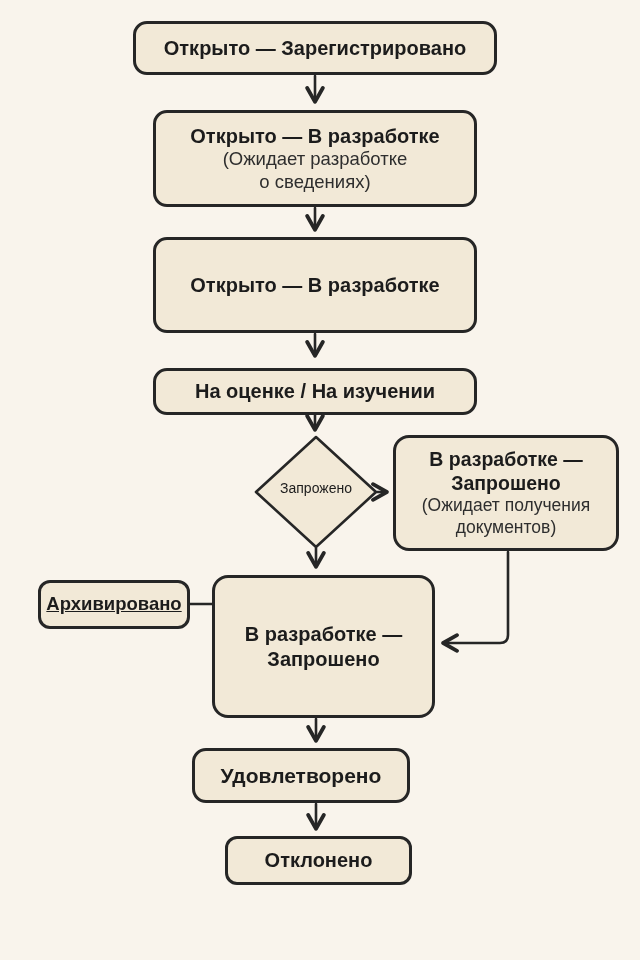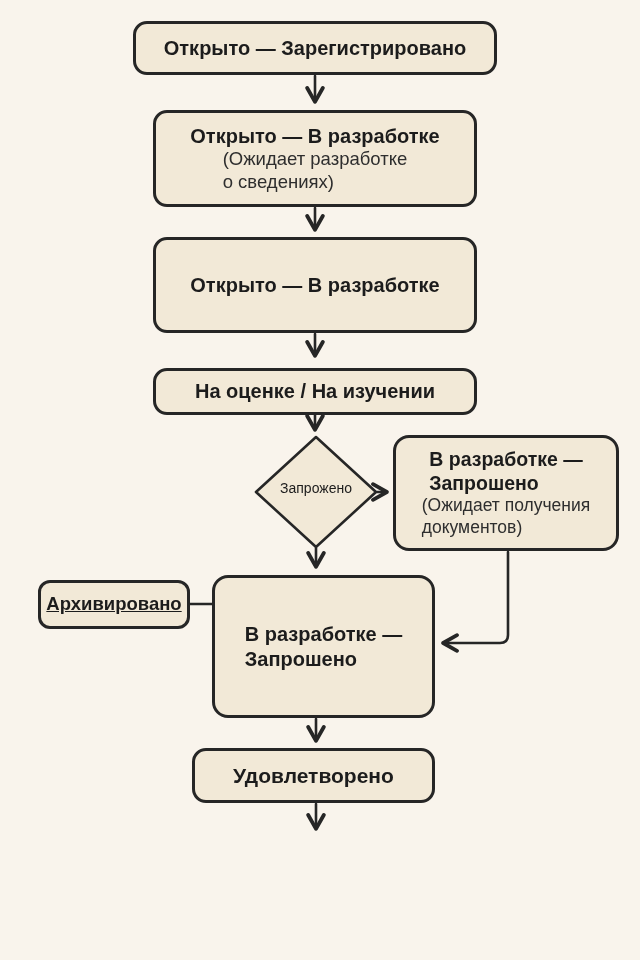--- a/index.html
+++ b/index.html
@@ -26,21 +26,21 @@
   .node {
     position: absolute;
     box-sizing: border-box;
     background: #f2e9d7;
     border: 3px solid #262626;
     border-radius: 14px;
     display: flex;
     flex-direction: column;
     align-items: center;
     justify-content: center;
-    text-align: left;
+    text-align: center;
     padding: 4px 8px;
   }
   .title {
     font-weight: 700;
     font-size: 20px;
     line-height: 1.22;
     white-space: pre-line;
     color: #1c1c1c;
   }
   .note {
@@ -55,21 +55,21 @@
   #n-opened-dev-motion { left: 153px; top: 110px; width: 324px; height: 97px; }
   #n-opened-dev-answer { left: 153px; top: 237px; width: 324px; height: 96px; }
   #n-on-evaluation     { left: 153px; top: 362px; width: 324px; height: 47px; margin-top: 6px; }
   #n-dev-requested-docs{ left: 393px; top: 435px; width: 226px; height: 116px; border-radius: 16px; }
   #n-dev-requested-docs .title { font-size: 19.5px; }
   #n-dev-requested-docs .note  { font-size: 17.5px; }
   #n-archived          { left: 38px;  top: 580px; width: 152px; height: 49px; border-radius: 12px; }
   #n-archived .title   { font-weight: 600; font-size: 18.5px; text-decoration: underline; }
   #n-dev-requested-case{ left: 212px; top: 575px; width: 223px; height: 143px; border-radius: 16px; }
   #n-dev-requested-case .note { font-size: 19px; }
-  #n-satisfied         { left: 192px; top: 748px; width: 243px; height: 55px; }
+  #n-satisfied         { left: 192px; top: 748px; width: 218px; height: 55px; }
   #n-satisfied .title  { font-size: 21px; }
   #n-rejected          { left: 225px; top: 836px; width: 187px; height: 49px; border-radius: 12px; }
   .diamond-label {
     position: absolute;
     left: 236px;
     top: 480px;
     width: 160px;
     text-align: center;
     font-weight: 500;
     font-size: 14px;
@@ -141,14 +141,17 @@
 
   <div class="node" id="n-dev-requested-case">
     <div class="title">В разработке —
 Запрошено</div>
   </div>
 
   <div class="node" id="n-satisfied">
     <div class="title">Удовлетворено</div>
   </div>
 
+  <div class="node" id="n-rejected">
+    <div class="title">Отклонено</div>
+  </div>
 
 </div>
 
 </body></html>

